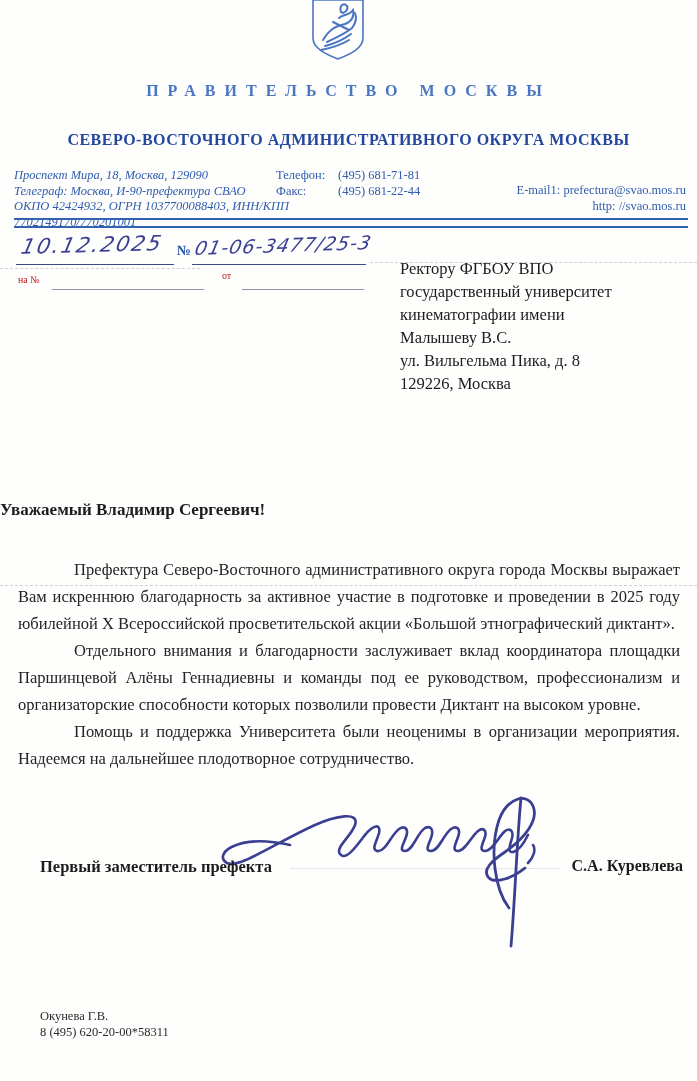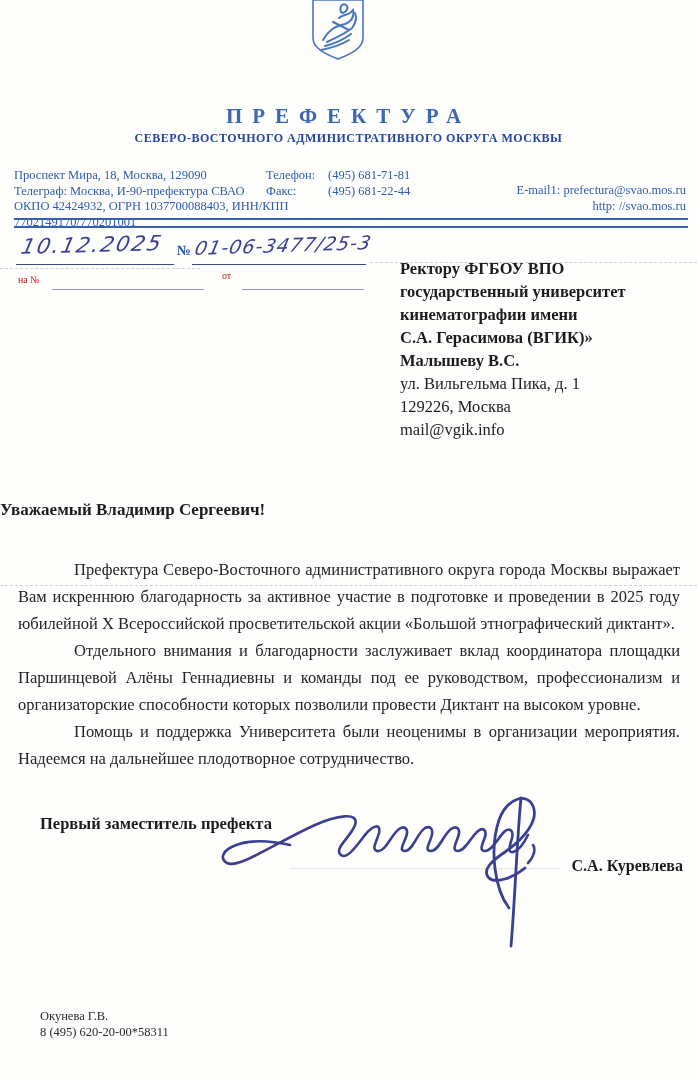--- a/index.html
+++ b/index.html
@@ -14,29 +14,29 @@
   .org1{
     position:absolute;left:0;top:82px;width:697px;text-align:center;
     font-size:16px;font-weight:bold;letter-spacing:9px;color:#4a76c0;
   }
   .org2{
     position:absolute;left:0;top:104px;width:697px;text-align:center;
     font-size:21px;font-weight:bold;letter-spacing:10px;color:#3a67b6;
   }
   .org3{
     position:absolute;left:0;top:131px;width:697px;text-align:center;
-    font-size:12px;font-weight:bold;letter-spacing:.5px;color:#24469e;
+    font-size:16px;font-weight:bold;letter-spacing:.5px;color:#24469e;
   }
   
   .contacts{
     position:absolute;left:14px;top:168px;width:672px;height:46px;
     color:#2f5cae;font-size:12.5px;line-height:15.5px;
   }
-  .contacts .col-left{position:absolute;left:0;top:0;width:330px;}
-  .contacts .col-mid{position:absolute;left:252px;top:0;width:200px;}
+  .contacts .col-left{position:absolute;left:0;top:0;width:330px;font-style:italic;}
+  .contacts .col-mid{position:absolute;left:262px;top:0;width:200px;}
   .contacts .col-mid .lbl{display:inline-block;width:62px;}
   .contacts .col-right{position:absolute;right:0;top:15px;width:230px;text-align:right;}
   .rule{
     position:absolute;left:14px;top:218px;width:674px;height:6px;
     border-top:2.5px solid #3263b0;border-bottom:2px solid #3263b0;
   }
   
   .ink{color:#3a3f92;font-family:"DejaVu Sans", sans-serif;font-style:italic;}
   .hw-date{
     position:absolute;left:22px;top:233px;font-size:21px;letter-spacing:2px;
@@ -56,36 +56,36 @@
   .uline2{position:absolute;height:0;border-bottom:1.2px solid #8b93ad;}
   .u-nano{left:52px;top:289px;width:152px;}
   .u-ot{left:242px;top:289px;width:122px;}
   
   .artifact{position:absolute;border-top:1px dashed rgba(90,90,100,.28);height:0;}
   
   .recipient{
     position:absolute;left:400px;top:257px;width:290px;
     font-size:16.5px;line-height:23px;color:#1c1c1c;
   }
-  .recipient .b{font-weight:bold;}
+  .recipient .b{font-weight:normal;}
   
   .salutation{
     position:absolute;left:0;top:500px;width:697px;
     font-size:17px;font-weight:bold;color:#1c1c1c;
   }
   .body-text{
     position:absolute;left:18px;top:556px;width:662px;
     font-size:16.5px;line-height:27px;color:#242424;text-align:justify;
   }
   .body-text p{margin:0;text-indent:56px;}
   
   .sig-swash{position:absolute;left:195px;top:783px;width:360px;height:140px;}
   .sig-flourish{position:absolute;left:465px;top:790px;width:90px;height:160px;}
   .sig-title{
-    position:absolute;left:40px;top:814px;font-size:16.5px;font-weight:bold;color:#1c1c1c;
+    position:absolute;left:40px;top:857px;font-size:16.5px;font-weight:bold;color:#1c1c1c;
   }
   .sig-name{
     position:absolute;right:14px;top:857px;font-size:16px;font-weight:bold;color:#1c1c1c;
   }
   
   .footer{
     position:absolute;left:40px;top:1008px;font-size:12.5px;line-height:16px;color:#2a2a2a;
   }
 </style>
 </head>
@@ -100,21 +100,21 @@
         <path d="M18,40 C24,30 30,26 40,24 C46,22 50,16 48,10 C44,16 38,14 34,18"></path>
         <path d="M22,42 C30,38 40,34 47,28 C50,24 52,18 50,13"></path>
         <path d="M36,12 C34,6 38,3 41,5 C44,7 42,12 38,13 Z"></path>
         <path d="M20,46 C28,44 38,40 46,34"></path>
         <path d="M16,50 C26,48 36,45 44,40"></path>
         <path d="M28,22 L44,30"></path>
       </g>
     </svg>
   </div>
 
-  <div class="org2">ПРЕФЕКТУРА</div>
+  <div class="org1">ПРАВИТЕЛЬСТВО МОСКВЫ</div>
   <div class="org3">СЕВЕРО-ВОСТОЧНОГО АДМИНИСТРАТИВНОГО ОКРУГА МОСКВЫ</div>
 
   <div class="contacts">
     <div class="col-left">
       <div>Проспект Мира, 18, Москва, 129090</div>
       <div>Телеграф: Москва, И-90-префектура СВАО</div>
       <div>ОКПО 42424932, ОГРН 1037700088403, ИНН/КПП 7702149170/770201001</div>
     </div>
     <div class="col-mid">
       <div><span class="lbl">Телефон:</span><span>(495) 681-71-81</span></div>
@@ -139,25 +139,23 @@
 
   <div class="artifact" style="left:0;top:268px;width:200px;"></div>
   <div class="artifact" style="left:370px;top:262px;width:327px;"></div>
   <div class="artifact" style="left:0;top:585px;width:697px;"></div>
   <div class="artifact" style="left:290px;top:868px;width:270px;border-top-style:solid;opacity:.5;"></div>
 
   <div class="recipient">
     <div class="b">Ректору ФГБОУ ВПО</div>
     <div class="b">государственный университет</div>
     <div class="b">кинематографии имени</div>
-    <div class="b">С.А. Герасимова (ВГИК)»</div>
     <div class="b">Малышеву В.С.</div>
-    <div>ул. Вильгельма Пика, д. 1</div>
+    <div>ул. Вильгельма Пика, д. 8</div>
     <div>129226, Москва</div>
-    <div>mail@vgik.info</div>
   </div>
 
   <div class="salutation">Уважаемый Владимир Сергеевич!</div>
   <div class="body-text">
     <p>Префектура Северо-Восточного административного округа города Москвы выражает Вам искреннюю благодарность за активное участие в подготовке и проведении в 2025 году юбилейной X Всероссийской просветительской акции «Большой этнографический диктант».</p>
     <p>Отдельного внимания и благодарности заслуживает вклад координатора площадки Паршинцевой Алёны Геннадиевны и команды под ее руководством, профессионализм и организаторские способности которых позволили провести Диктант на высоком уровне.</p>
     <p>Помощь и поддержка Университета были неоценимы в организации мероприятия. Надеемся на дальнейшее плодотворное сотрудничество.</p>
   </div>
 
   <div class="sig-swash">

